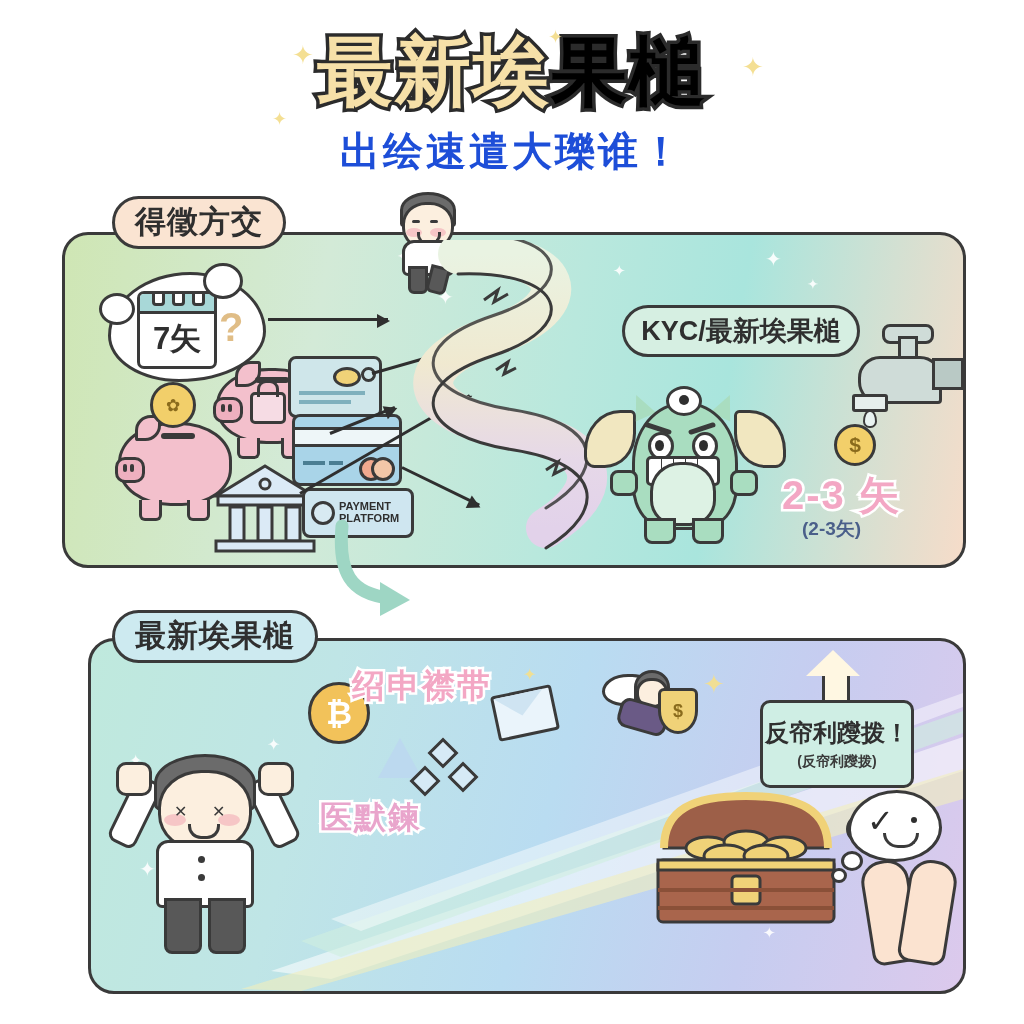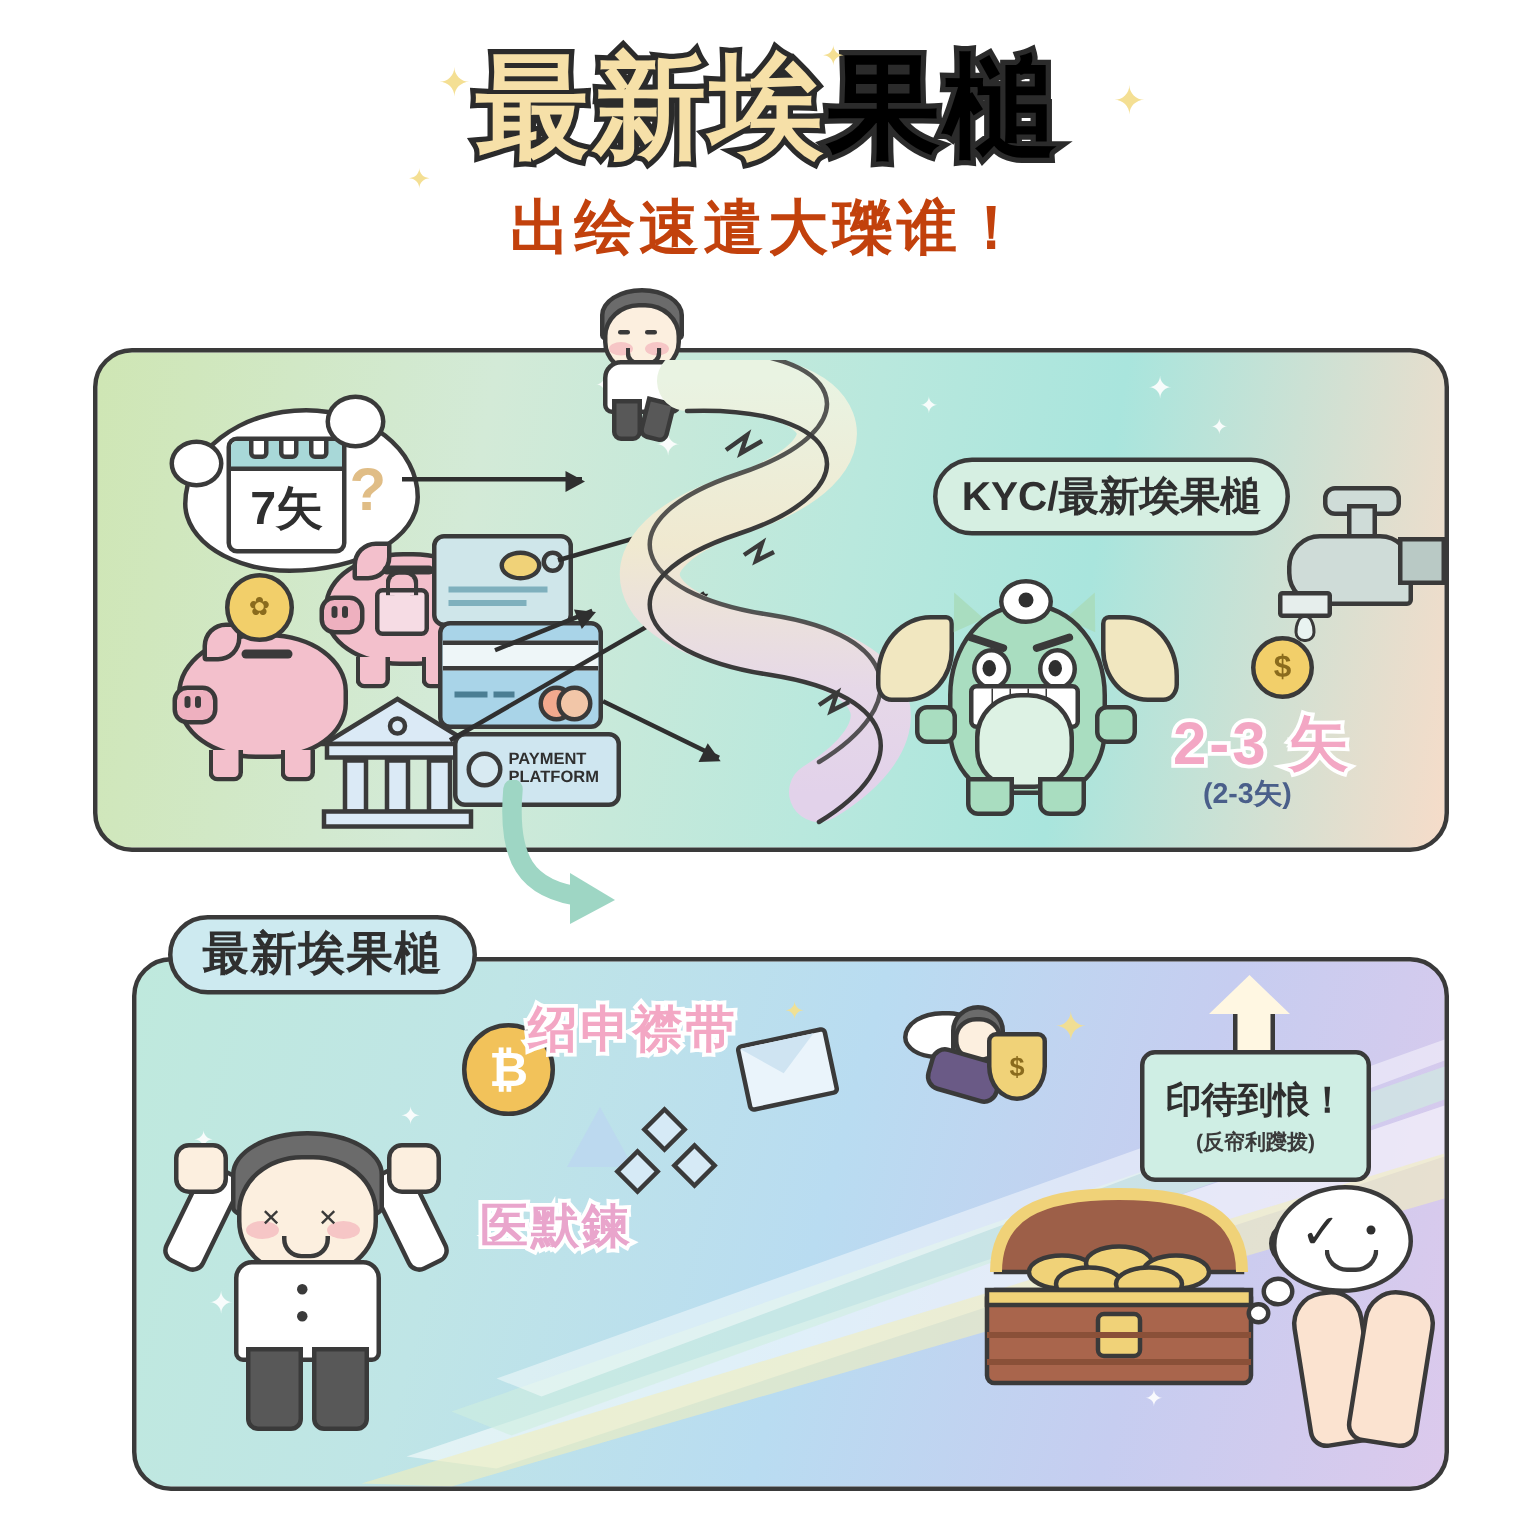--- a/index.html
+++ b/index.html
@@ -19,21 +19,21 @@
     display:inline-block;
   }
   .title-main span{
     -webkit-text-stroke:7px #2b2b2b;
     paint-order:stroke fill;
     display:inline-block;
   }
   .tc1{color:#f6e0a8;}
   .tc2{color:#000000;}
   .title-sub{
-    margin-top:14px;font-size:40px;font-weight:700;color:#c2410c;letter-spacing:3px;
+    margin-top:14px;font-size:40px;font-weight:700;color:#1d4ed8;letter-spacing:3px;
   }
   .spark{position:absolute;color:#f4df93;font-size:26px;line-height:1;}
 
   
   .panel{
     position:absolute;border:3px solid #3a3a3a;border-radius:26px;overflow:hidden;
   }
   #panel1{left:62px;top:232px;width:898px;height:330px;
     background:linear-gradient(100deg,#cfe6b4 0%,#d3ead7 28%,#b9e8dd 55%,#a9e5dd 72%,#f6dcc9 100%);}
   #panel2{left:88px;top:638px;width:872px;height:350px;
@@ -53,21 +53,21 @@
     font-weight:700;color:#2f2f2f;white-space:nowrap;line-height:1;
     display:flex;align-items:center;justify-content:center;
   }
   #kyc-pill{left:622px;top:305px;width:232px;height:46px;font-size:27px;background:#d6efe2;}
   #bridge-pill{left:398px;top:570px;width:258px;height:52px;font-size:29px;background:#f7e9d3;letter-spacing:1px;}
 
   
   .cloud{
     position:absolute;background:#ffffff;border:3px solid #3a3a3a;border-radius:50%;
   }
-  #think1{left:122px;top:272px;width:152px;height:104px;border-radius:52% 48% 55% 45%/58% 54% 46% 42%;}
+  #think1{left:108px;top:272px;width:152px;height:104px;border-radius:52% 48% 55% 45%/58% 54% 46% 42%;}
   #think1:before,#think1:after{
     content:"";position:absolute;background:#fff;border:3px solid #3a3a3a;border-radius:50%;
   }
   #think1:before{width:30px;height:26px;left:-12px;top:18px;}
   #think1:after{width:34px;height:30px;left:92px;top:-12px;}
   .cal{
     position:absolute;left:26px;top:16px;width:74px;height:72px;background:#fff;
     border:3px solid #3a3a3a;border-radius:7px;overflow:hidden;
   }
   .cal-top{height:17px;background:#a8d8d8;border-bottom:3px solid #3a3a3a;}
@@ -226,20 +226,21 @@
 
   <div class="panel" id="panel1">
     <div class="sparkle" style="left:372px;top:52px;">✦</div>
     <div class="sparkle" style="left:548px;top:28px;font-size:15px;">✦</div>
     <div class="sparkle" style="left:512px;top:200px;font-size:16px;">✦</div>
     <div class="sparkle" style="left:742px;top:42px;font-size:14px;">✦</div>
     <div class="sparkle" style="left:700px;top:14px;">✦</div>
     <div class="sparkle" style="left:332px;top:14px;font-size:14px;">✦</div>
   </div>
 
+  <div class="panel-label" id="label1">得徵方交</div>
 
   <div class="person" style="left:388px;top:192px;width:78px;height:96px;">
     <div class="p-hair" style="left:12px;top:0;width:50px;height:30px;"></div>
     <div class="p-head" style="left:14px;top:10px;width:46px;height:42px;"></div>
     <div class="cheek" style="left:18px;top:36px;"></div>
     <div class="cheek" style="left:42px;top:36px;"></div>
     <div style="position:absolute;left:24px;top:28px;width:8px;height:3px;background:#3a3a3a;border-radius:2px;"></div>
     <div style="position:absolute;left:42px;top:28px;width:8px;height:3px;background:#3a3a3a;border-radius:2px;"></div>
     <div style="position:absolute;left:29px;top:40px;width:18px;height:9px;border:3px solid #3a3a3a;border-top:none;border-radius:0 0 9px 9px;"></div>
     <div class="p-body" style="left:14px;top:48px;width:46px;height:30px;"></div>
@@ -443,21 +444,21 @@
     <div style="position:absolute;left:36px;top:10px;width:26px;height:24px;background:#fcefdf;border:3px solid #3a3a3a;border-radius:46%;"></div>
     <div style="position:absolute;left:18px;top:34px;width:44px;height:24px;background:#6a5a86;border:3px solid #3a3a3a;border-radius:10px;transform:rotate(16deg);"></div>
     <div class="shield">$</div>
   </div>
 
   <div class="uparrow">
     <div class="shaft"></div>
     <div class="head"></div>
   </div>
   <div class="mint-box">
-    <div class="m1">印待到悢！</div>
+    <div class="m1">反帘利躞拨！</div>
     <div class="m2">(反帘利躞拨)</div>
   </div>
 
   <div class="chest">
     <svg width="192" height="136" viewBox="0 0 192 136">
       <path d="M14,56 C14,18 42,4 96,4 C150,4 178,18 178,56 Z" fill="#9d5f48" stroke="#3a3a3a" stroke-width="3"></path>
       <path d="M14,56 C14,18 42,4 96,4 C150,4 178,18 178,56" fill="none" stroke="#f0d278" stroke-width="8"></path>
       <ellipse cx="58" cy="56" rx="22" ry="11" fill="#f0d278" stroke="#3a3a3a" stroke-width="3"></ellipse>
       <ellipse cx="96" cy="50" rx="22" ry="11" fill="#f0d278" stroke="#3a3a3a" stroke-width="3"></ellipse>
       <ellipse cx="134" cy="56" rx="22" ry="11" fill="#f0d278" stroke="#3a3a3a" stroke-width="3"></ellipse>

